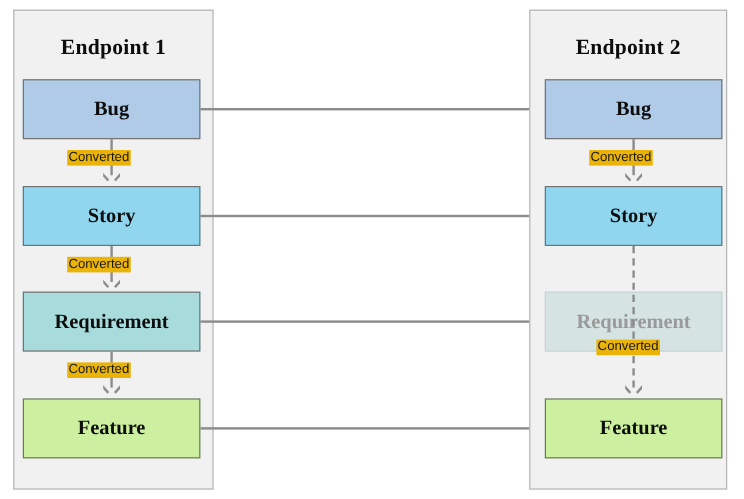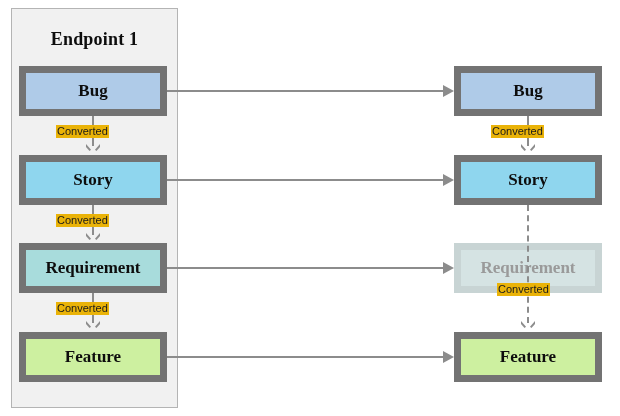--- a/index.html
+++ b/index.html
@@ -41,21 +41,21 @@
     font-weight: bold;
     font-size: 18px;
     color: #0d0d0d;
     letter-spacing: 0.2px;
   }
 
   
   .node {
     position: absolute;
     box-sizing: border-box;
-    border: 7px solid #737373;
+    border: 1px solid #737373;
     display: flex;
     align-items: center;
     justify-content: center;
     font-family: "Liberation Serif", serif;
     font-weight: bold;
     font-size: 17px;
     color: #0d0d0d;
     white-space: nowrap;
   }
   .node.faded {
@@ -197,20 +197,23 @@
 
   <div class="hline" id="h-bug"></div>
   <div class="harrow" id="h-bug-a"></div>
   <div class="hline" id="h-story"></div>
   <div class="harrow" id="h-story-a"></div>
   <div class="hline" id="h-req"></div>
   <div class="harrow" id="h-req-a"></div>
   <div class="hline" id="h-feat"></div>
   <div class="harrow" id="h-feat-a"></div>
 
+  <div class="panel" id="panel-2">
+    <div class="panel-title">Endpoint 2</div>
+  </div>
 
   <div class="node" id="n2-bug">
     <span>Bug</span>
   </div>
 
   <div class="vline" id="v2-a"></div>
   <div class="vhead" id="v2-a-h"></div>
   <div class="vlabel" id="v2-a-l">Converted</div>
 
   <div class="node" id="n2-story">

